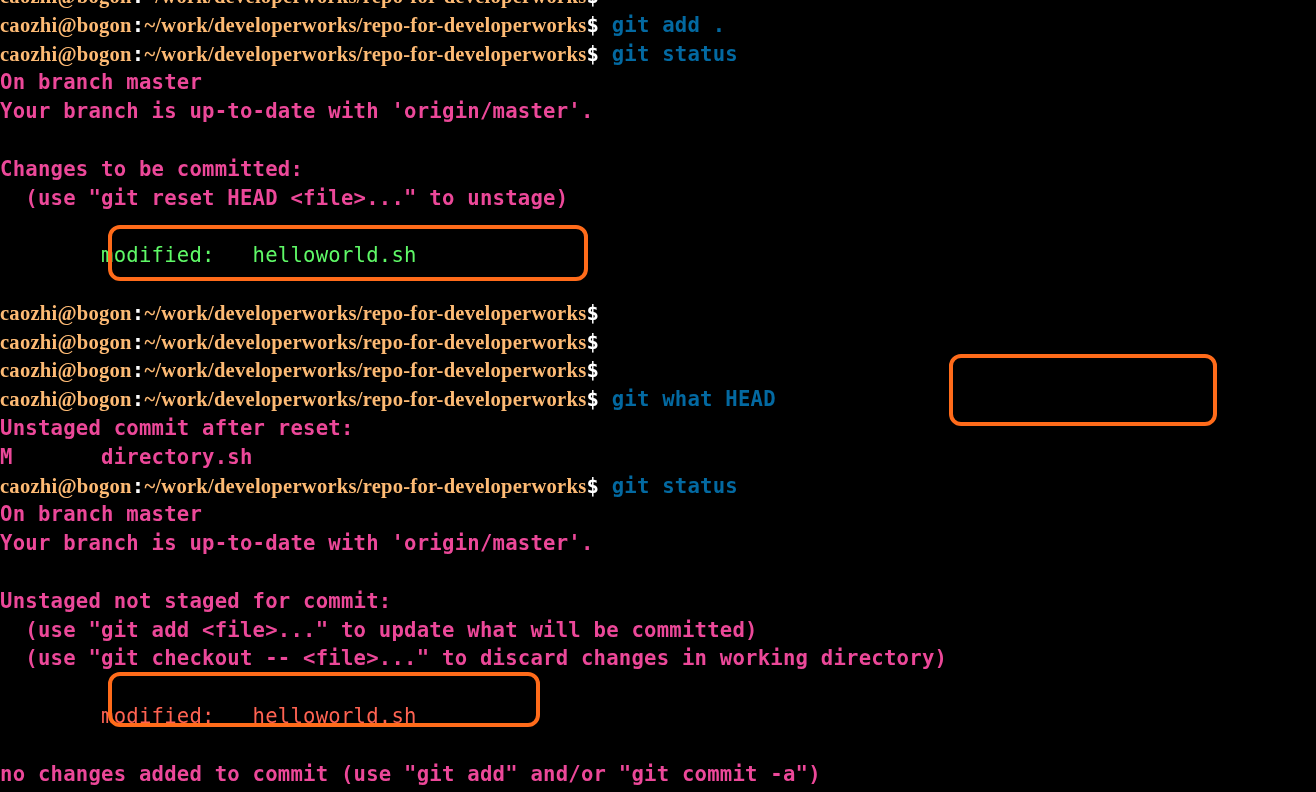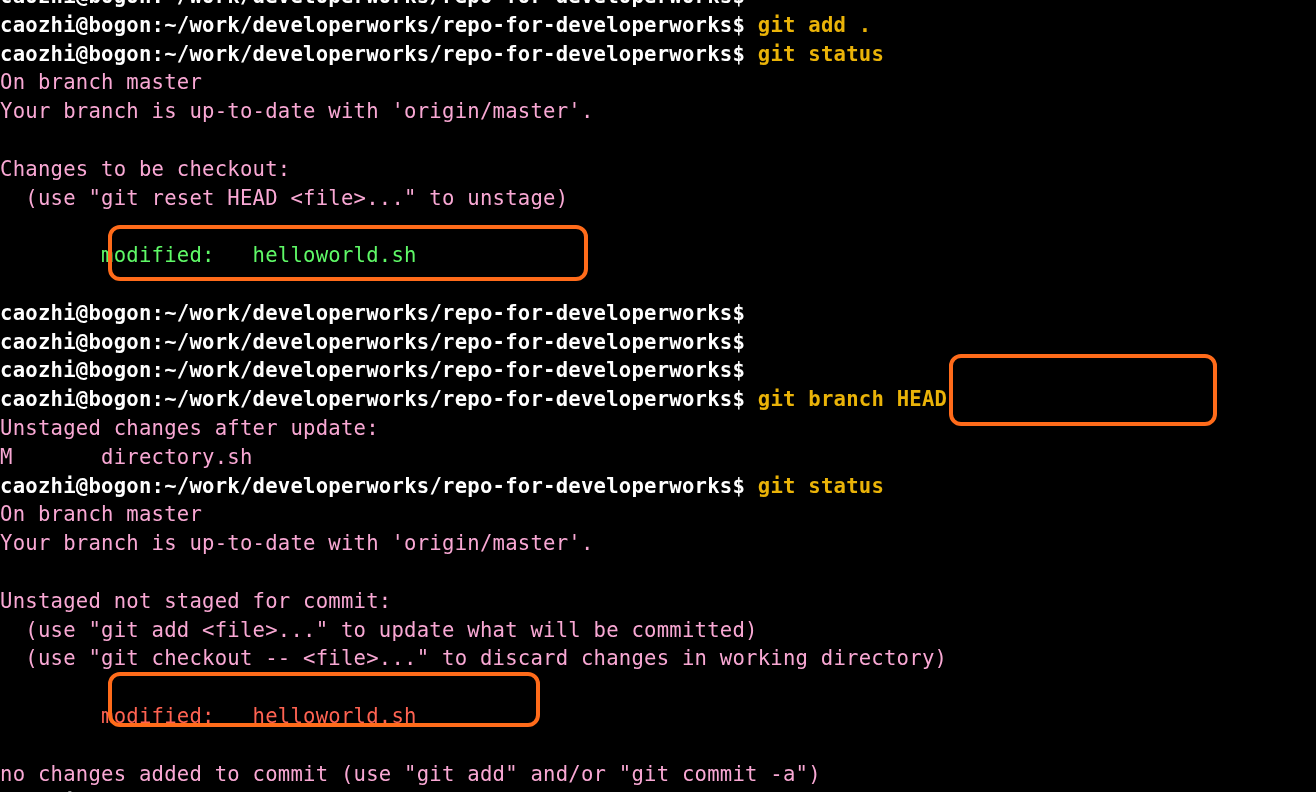--- a/index.html
+++ b/index.html
@@ -16,31 +16,32 @@
     line-height: 28.8px;
     font-weight: 700;
     color: #ffffff;
     white-space: pre;
     padding: 0;
     position: relative;
     top: -18px;
     letter-spacing: 0.23px;
   }
   .prompt {
-    color: #ffffff;
+    color: #fdba74;
+    font-family: Liberation Serif, serif;
   }
   .dollar {
     color: #ffffff;
   }
   .cmd {
-    color: #eab308;
+    color: #0369a1;
   }
   .out {
-    color: #f9a8d4;
-    font-weight: 400;
+    color: #ec4899;
+    font-weight: 700;
   }
   .staged {
     color: #5ff967;
     font-weight: 400;
   }
   .unstaged {
     color: #ff6352;
     font-weight: 400;
   }
   .highlight-box {
@@ -53,30 +54,30 @@
 </style>
 </head>
 <body>
 
 <div class="terminal" id="terminal"><span class="prompt">caozhi@bogon</span><span class="dollar">:</span><span class="prompt">~/work/developerworks/repo-for-developerworks</span><span class="dollar">$</span>
 <span class="prompt">caozhi@bogon</span><span class="dollar">:</span><span class="prompt">~/work/developerworks/repo-for-developerworks</span><span class="dollar">$</span> <span class="cmd">git add .</span>
 <span class="prompt">caozhi@bogon</span><span class="dollar">:</span><span class="prompt">~/work/developerworks/repo-for-developerworks</span><span class="dollar">$</span> <span class="cmd">git status</span>
 <span class="out">On branch master</span>
 <span class="out">Your branch is up-to-date with 'origin/master'.</span>
 
-<span class="out">Changes to be checkout:</span>
+<span class="out">Changes to be committed:</span>
 <span class="out">  (use "git reset HEAD &lt;file&gt;..." to unstage)</span>
 
 <span class="staged">	modified:   helloworld.sh</span>
 
 <span class="prompt">caozhi@bogon</span><span class="dollar">:</span><span class="prompt">~/work/developerworks/repo-for-developerworks</span><span class="dollar">$</span>
 <span class="prompt">caozhi@bogon</span><span class="dollar">:</span><span class="prompt">~/work/developerworks/repo-for-developerworks</span><span class="dollar">$</span>
 <span class="prompt">caozhi@bogon</span><span class="dollar">:</span><span class="prompt">~/work/developerworks/repo-for-developerworks</span><span class="dollar">$</span>
-<span class="prompt">caozhi@bogon</span><span class="dollar">:</span><span class="prompt">~/work/developerworks/repo-for-developerworks</span><span class="dollar">$</span> <span class="cmd">git branch HEAD</span>
-<span class="out">Unstaged changes after update:</span>
+<span class="prompt">caozhi@bogon</span><span class="dollar">:</span><span class="prompt">~/work/developerworks/repo-for-developerworks</span><span class="dollar">$</span> <span class="cmd">git what HEAD</span>
+<span class="out">Unstaged commit after reset:</span>
 <span class="out">M	directory.sh</span>
 <span class="prompt">caozhi@bogon</span><span class="dollar">:</span><span class="prompt">~/work/developerworks/repo-for-developerworks</span><span class="dollar">$</span> <span class="cmd">git status</span>
 <span class="out">On branch master</span>
 <span class="out">Your branch is up-to-date with 'origin/master'.</span>
 
 <span class="out">Unstaged not staged for commit:</span>
 <span class="out">  (use "git add &lt;file&gt;..." to update what will be committed)</span>
 <span class="out">  (use "git checkout -- &lt;file&gt;..." to discard changes in working directory)</span>
 
 <span class="unstaged">	modified:   helloworld.sh</span>

